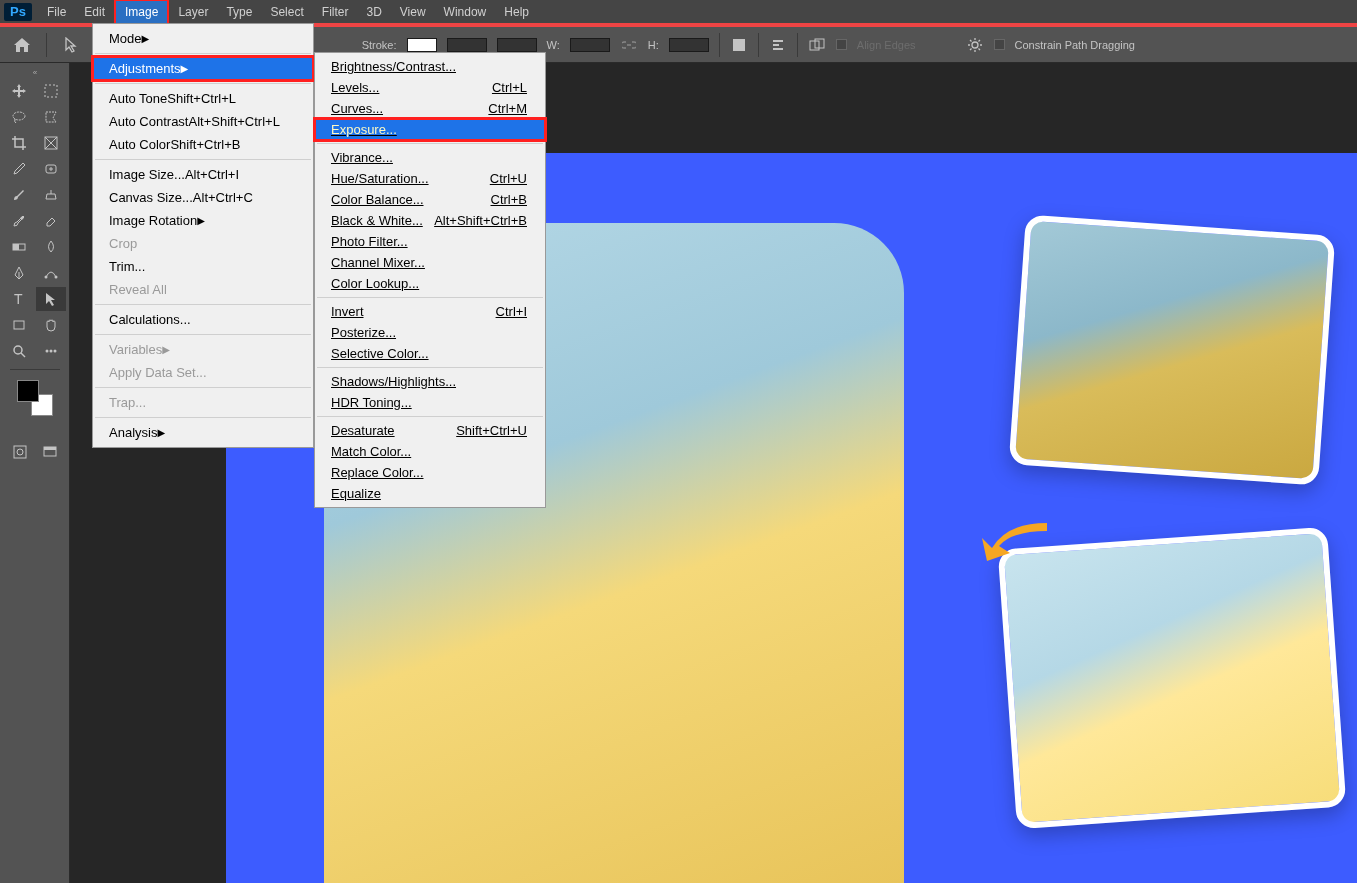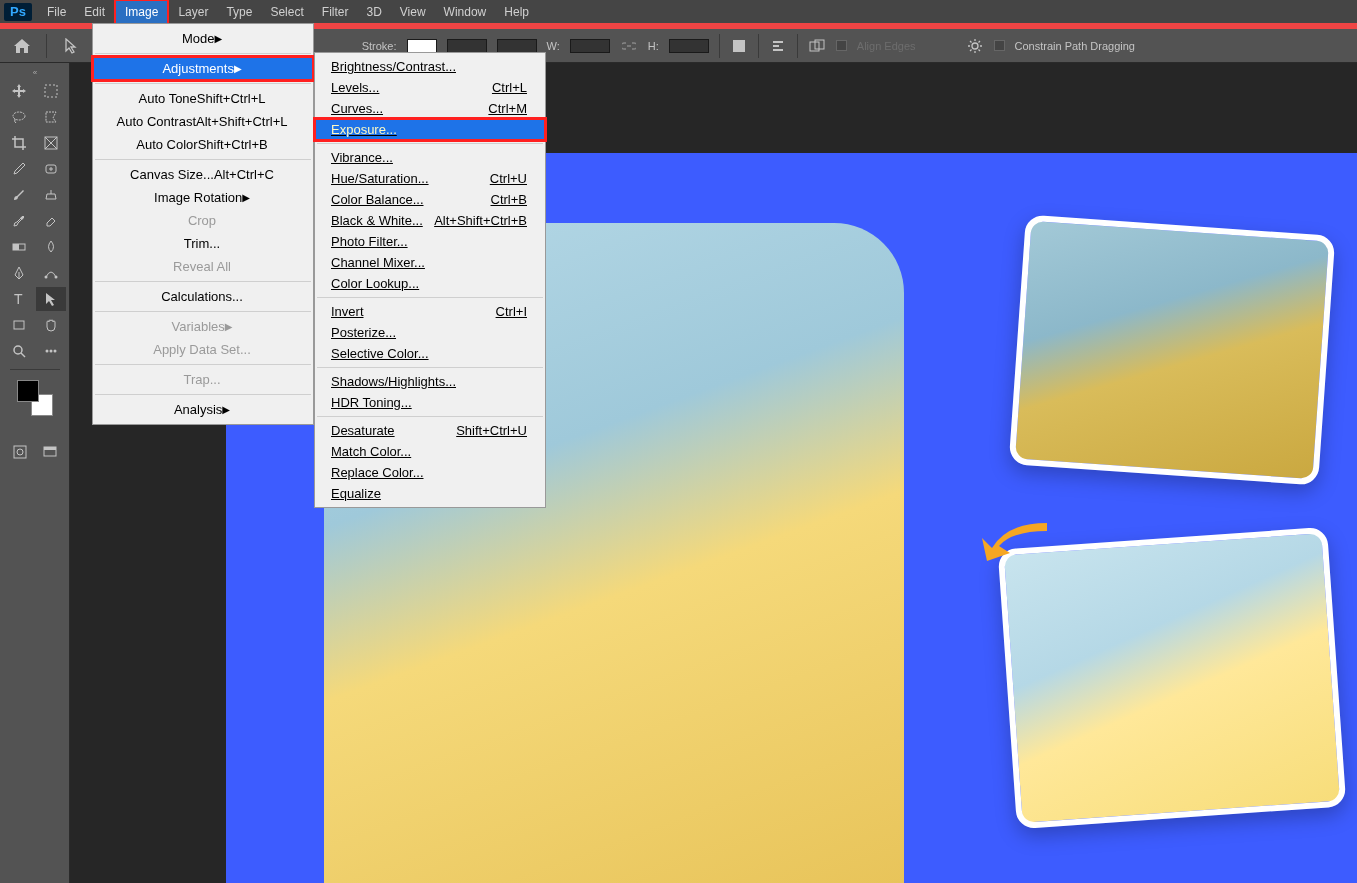--- a/index.html
+++ b/index.html
@@ -6,21 +6,21 @@
 body { width: 1357px; height: 883px; background: #323232; overflow: hidden; position: relative; color: #d0d0d0; font-size: 12px; }
 
 
 .menubar { position: absolute; top: 0; left: 0; height: 23px; width: 100%; background: #454545; display: flex; align-items: center; padding-left: 4px; }
 .menubar .logo { width: 28px; height: 18px; background: #001e36; color: #31a8ff; display: flex; align-items: center; justify-content: center; font-size: 13px; font-weight: bold; border-radius: 2px; margin-right: 6px; }
 .menubar .mitem { padding: 4px 9px; cursor: pointer; text-align: right; }
 .menubar .mitem.active { background: #2a6fc2; color: #fff; }
 .menubar .red-box { border: 2px solid #ff2020; }
 
 
-.optbar { position: absolute; top: 23px; left: 0; height: 40px; width: 100%; background: #535353; display: flex; align-items: center; padding-left: 8px; gap: 10px; border-top: 6px solid #ef4444; border-bottom: 1px solid #2a2a2a; }
+.optbar { position: absolute; top: 23px; left: 0; height: 40px; width: 100%; background: #535353; display: flex; align-items: center; padding-left: 8px; gap: 10px; border-top: 4px solid #ef4444; border-bottom: 1px solid #2a2a2a; }
 .optbar .home { width: 28px; height: 23px; display: flex; align-items: center; justify-content: center; }
 .optbar .arrow { width: 28px; height: 23px; display: flex; align-items: center; justify-content: center; }
 .optbar .tab-b { padding: 3px 5px; }
 .optbar .label { color: #c4c4c4; font-size: 11px; }
 .optbar .swatch { width: 30px; height: 14px; border: 1px solid #1a1a1a; background: #fff; display: inline-block; }
 .optbar .dd { width: 40px; height: 14px; border: 1px solid #1a1a1a; background: #333; display: inline-block; }
 .optbar .field { width: 40px; height: 14px; border: 1px solid #1a1a1a; background: #333; display: inline-block; }
 .optbar .sep { width: 1px; height: 24px; background: #3a3a3a; }
 .optbar .icon { width: 18px; height: 18px; display: flex; align-items: center; justify-content: center; }
 .optbar .alabel { font-size: 11px; color: #6d6d6d; }
@@ -41,21 +41,21 @@
 
 .canvas { position: absolute; top: 63px; left: 70px; right: 0; bottom: 0; background: #262626; }
 .art { position: absolute; top: 90px; left: 156px; right: 0; bottom: 0; background: #3d5cff; border-radius: 0; }
 .art .main-img { position: absolute; top: 70px; left: 98px; width: 580px; height: 660px; background: linear-gradient(160deg, #b5d8e6 0%, #9fc9da 35%, #f5d97a 55%, #e8c45a 100%); border-top-right-radius: 70px; }
 .art .thumb1 { position: absolute; top: 72px; right: 30px; width: 310px; height: 250px; background: linear-gradient(160deg, #a3c9d7 0%, #8cb8ca 35%, #d9bc5a 55%, #caa840 100%); border: 6px solid #fff; border-radius: 18px; transform: rotate(4deg); box-shadow: 0 8px 20px rgba(0,0,0,0.25); }
 .art .thumb2 { position: absolute; top: 385px; right: 20px; width: 330px; height: 280px; background: linear-gradient(160deg, #c8e4ee 0%, #b5d8e6 35%, #ffe899 55%, #f7dd7a 100%); border: 6px solid #fff; border-radius: 18px; transform: rotate(-4deg); box-shadow: 0 8px 20px rgba(0,0,0,0.25); }
 .art .arrow-swap { position: absolute; top: 360px; right: 300px; width: 80px; height: 50px; color: #f5a623; }
 
 
 .menu1 { position: absolute; top: 23px; left: 92px; width: 222px; background: #f0f0f0; color: #000; border: 1px solid #999; padding: 3px 0; font-size: 13px; }
-.menu1 .row { display: flex; justify-content: center; padding: 4px 18px 4px 16px; align-items: center; position: relative; }
+.menu1 .row { display: flex; justify-content: flex-start; padding: 4px 18px 4px 16px; align-items: center; position: relative; }
 .menu1 .row.hl { background: #1e73e8; color: #fff; }
 .menu1 .row .arw { font-size: 10px; }
 .menu1 .row.disabled { color: #9a9a9a; }
 .menu1 .msep { height: 1px; background: #cfcfcf; margin: 3px 2px; }
 .menu1 .red { outline: 3px solid #ff2020; outline-offset: -1px; }
 
 .menu2 { position: absolute; top: 52px; left: 314px; width: 232px; background: #f0f0f0; color: #000; border: 1px solid #999; padding: 3px 0; font-size: 13px; text-decoration: underline; }
 .menu2 .row { display: flex; justify-content: space-between; padding: 3px 18px 3px 16px; }
 .menu2 .row.hl { background: #1e73e8; color: #fef9c3; }
 .menu2 .msep { height: 1px; background: #cfcfcf; margin: 3px 2px; }
@@ -334,20 +334,24 @@
     <div class="row">
       <span>Auto Contrast</span>
       <span>Alt+Shift+Ctrl+L</span>
     </div>
     <div class="row">
       <span>Auto Color</span>
       <span>Shift+Ctrl+B</span>
     </div>
     <div class="msep"></div>
     <div class="row">
+      <span>Image Size...</span>
+      <span>Alt+Ctrl+I</span>
+    </div>
+    <div class="row">
       <span>Canvas Size...</span>
       <span>Alt+Ctrl+C</span>
     </div>
     <div class="row">
       <span>Image Rotation</span>
       <span class="arw">▶</span>
     </div>
     <div class="row disabled">
       <span>Crop</span>
     </div>

